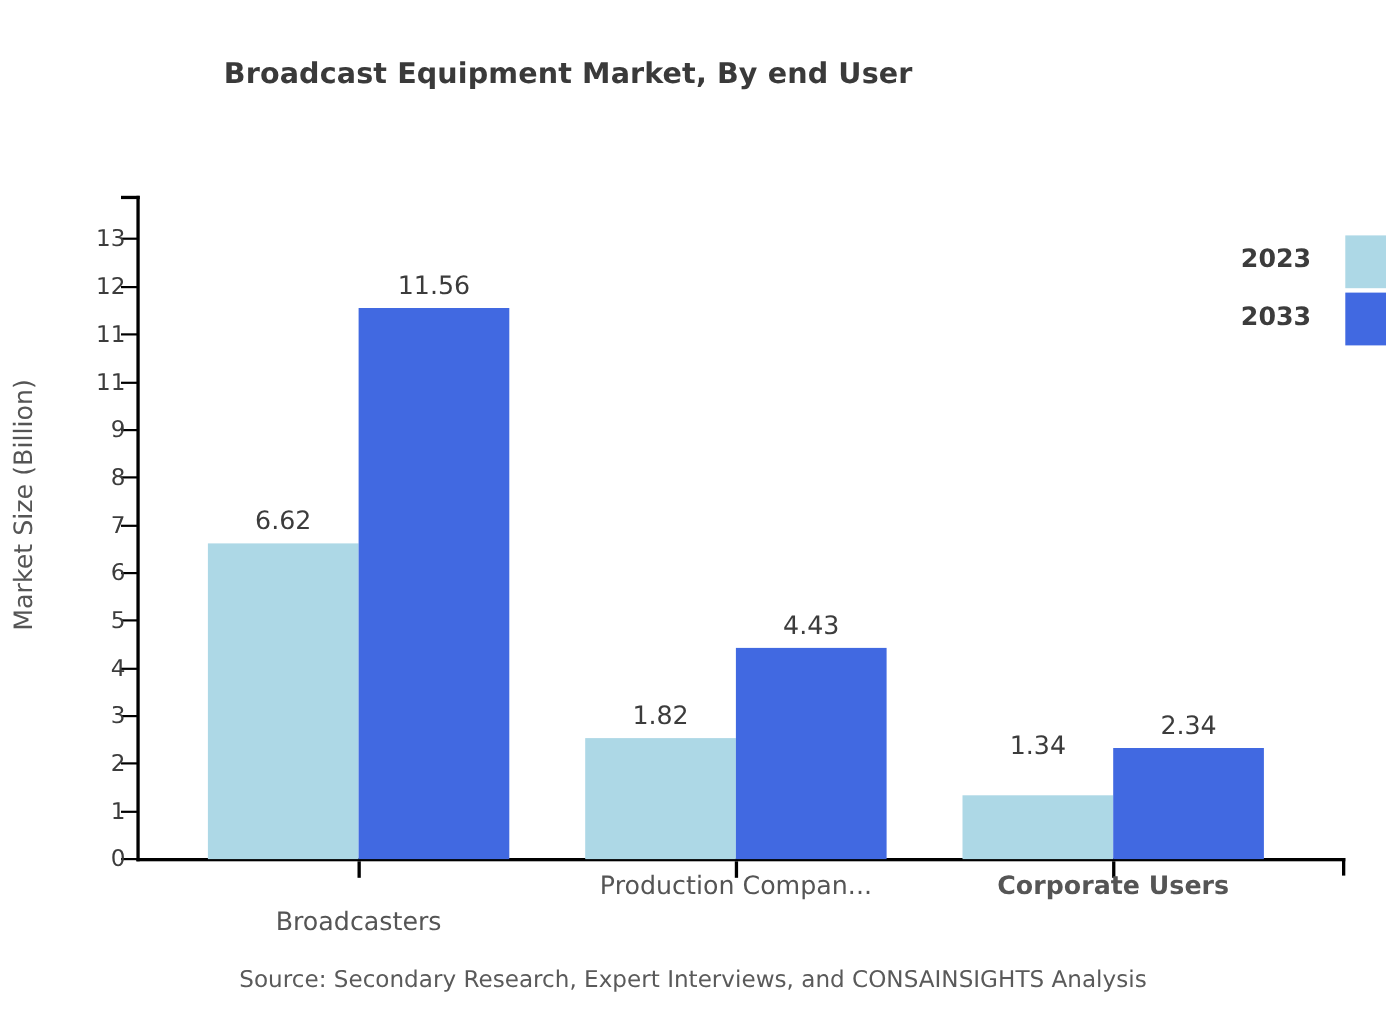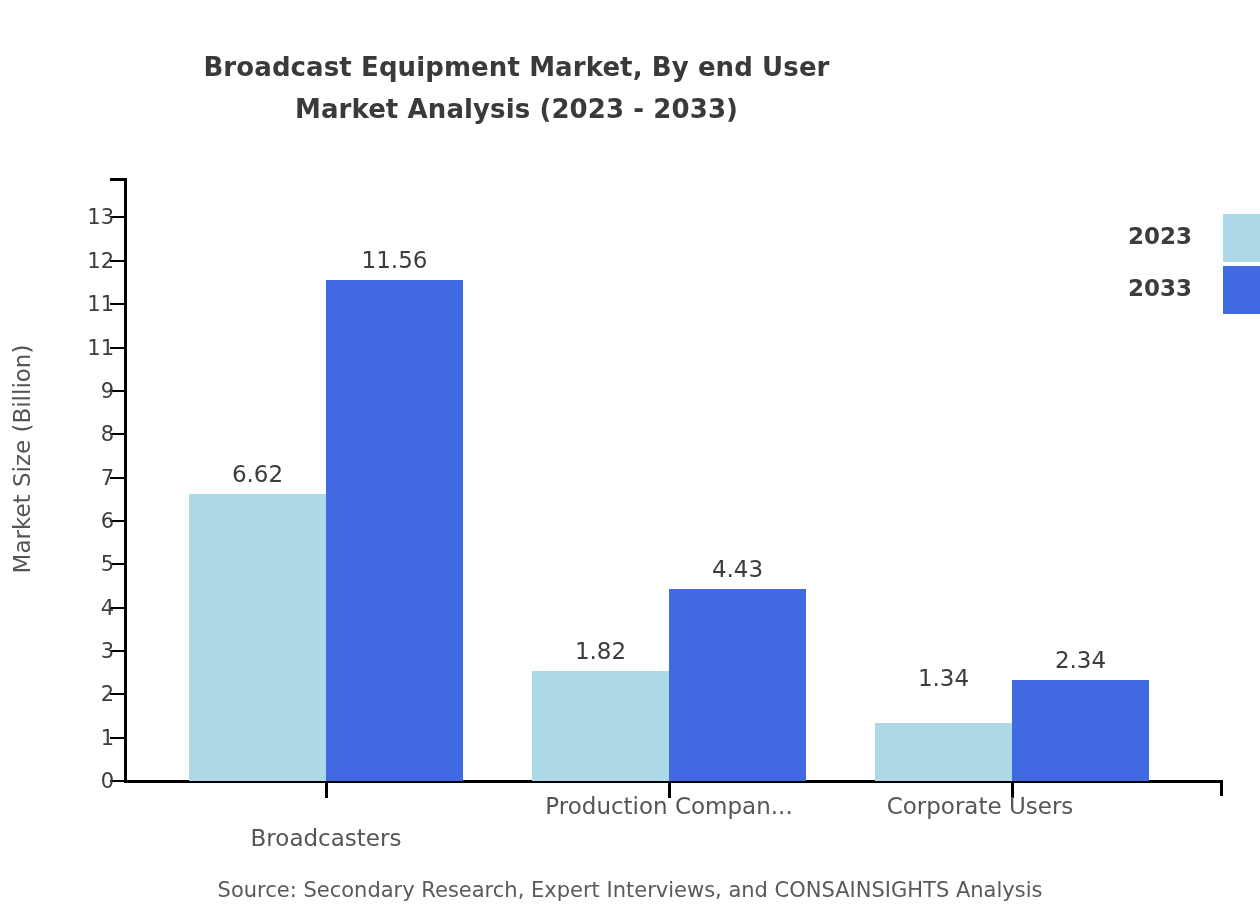--- a/index.html
+++ b/index.html
@@ -184,21 +184,20 @@
     font-size: 21px;
     color: #5a5a5a;
     white-space: nowrap;
   }
 </style>
 </head>
 <body>
 
 <div id="chart-title">
   <span class="line">Broadcast Equipment Market, By end User</span>
-  <span class="line">Market Analysis (2023 - 2033)</span>
 </div>
 
 <div id="y-axis-title">
   <span>Market Size (Billion)</span>
 </div>
 
 <div id="y-axis-spine"></div>
 <div id="y-axis-top-cap"></div>
 <div id="x-axis-spine"></div>
 <div id="x-axis-end-cap"></div>
@@ -232,21 +231,21 @@
     <div class="y-tick-label" style="top: 260.8px;">12</div>
     <div class="y-tick" style="top: 216.45px;"></div>
     <div class="y-tick-label" style="top: 217.45px;">13</div>
   </div>
 <div id="x-ticks-layer">
     <div class="x-tick" style="left: 325px;"></div>
     <div class="x-tick-label" style="left: 326px; margin-top: 32px;">Broadcasters</div>
     <div class="x-tick" style="left: 668px;"></div>
     <div class="x-tick-label" style="left: 669px;">Production Compan...</div>
     <div class="x-tick" style="left: 1011px;"></div>
-    <div class="x-tick-label" style="left: 980px;">Corporate Users</div>
+    <div class="x-tick-label" style="left: 1012px; font-weight: bold;">Corporate Users</div>
   </div>
 <div id="bars-layer">
     <div class="bar-rect" style="left: 189px; top: 494.023px; width: 137px; height: 286.977px; background: rgb(173, 216, 230);"></div>
     <div class="bar-value" style="left: 257.5px; top: 461.023px;">6.62</div>
     <div class="bar-rect" style="left: 326px; top: 279.874px; width: 137px; height: 501.126px; background: rgb(65, 105, 225);"></div>
     <div class="bar-value" style="left: 394.5px; top: 246.874px;">11.56</div>
     <div class="bar-rect" style="left: 532px; top: 670.891px; width: 137px; height: 110.109px; background: rgb(173, 216, 230);"></div>
     <div class="bar-value" style="left: 600.5px; top: 637.891px;">1.82</div>
     <div class="bar-rect" style="left: 669px; top: 588.96px; width: 137px; height: 192.04px; background: rgb(65, 105, 225);"></div>
     <div class="bar-value" style="left: 737.5px; top: 555.96px;">4.43</div>

